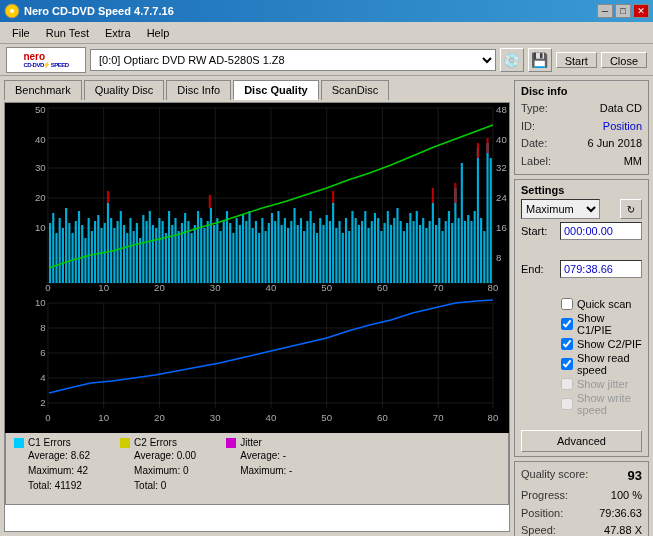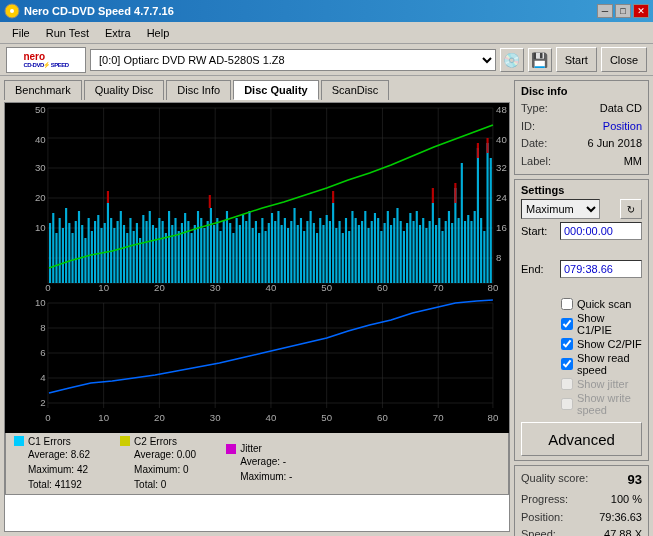--- a/index.html
+++ b/index.html
@@ -72,21 +72,21 @@
     .nero-sub { font-size: 6px; color: #0000aa; letter-spacing: -0.5px; }
     .drive-select {
       flex: 1;
       height: 22px;
       background: white;
       border: 1px solid #888;
       font-size: 11px;
       padding: 1px 4px;
     }
     .toolbar-btn {
-      height: 25px;
+      height: 16px;
       padding: 2px 8px;
       background: #d4d0c8;
       border: 1px solid #888;
       border-top-color: #fff;
       border-left-color: #fff;
       cursor: pointer;
       font-size: 11px;
     }
     .toolbar-btn-icon {
       width: 24px; height: 24px;
@@ -156,23 +156,23 @@
     
     .bottom-chart {
       height: 140px;
       background: #000;
       position: relative;
     }
 
     
     .legend-area {
       background: #d4d0c8;
-      height: 62px;
-      display: flex;
-      align-items: center;
+      height: 72px;
+      display: flex;
+      align-items: flex-start;
       padding: 4px 8px;
       border: 1px solid #888;
       border-top: none;
       gap: 30px;
     }
     .legend-item { display: flex; flex-direction: column; }
     .legend-title { display: flex; align-items: center; gap: 4px; font-size: 10px; }
     .legend-dot { width: 10px; height: 10px; }
     .legend-stats { margin-left: 14px; font-size: 10px; line-height: 1.5; }
 
@@ -254,27 +254,27 @@
       gap: 4px;
       margin-bottom: 2px;
       font-size: 11px;
       padding-left: 40px;
     }
     .checkbox-row input[type=checkbox] { width: 12px; height: 12px; }
     .checkbox-row.disabled { color: #999; }
 
     .advanced-btn {
       width: 100%;
-      height: 34px;
+      height: 22px;
       background: #d4d0c8;
       border: 1px solid #888;
       border-top-color: #fff; border-left-color: #fff;
       cursor: pointer;
-      font-size: 15px;
-      margin-top: 4px;
+      font-size: 11px;
+      margin-top: 12px;
     }
 
     .quality-section {
       background: #d4d0c8;
       border: 1px solid #888;
       padding: 4px 6px;
     }
 
     
     svg { display: block; }

